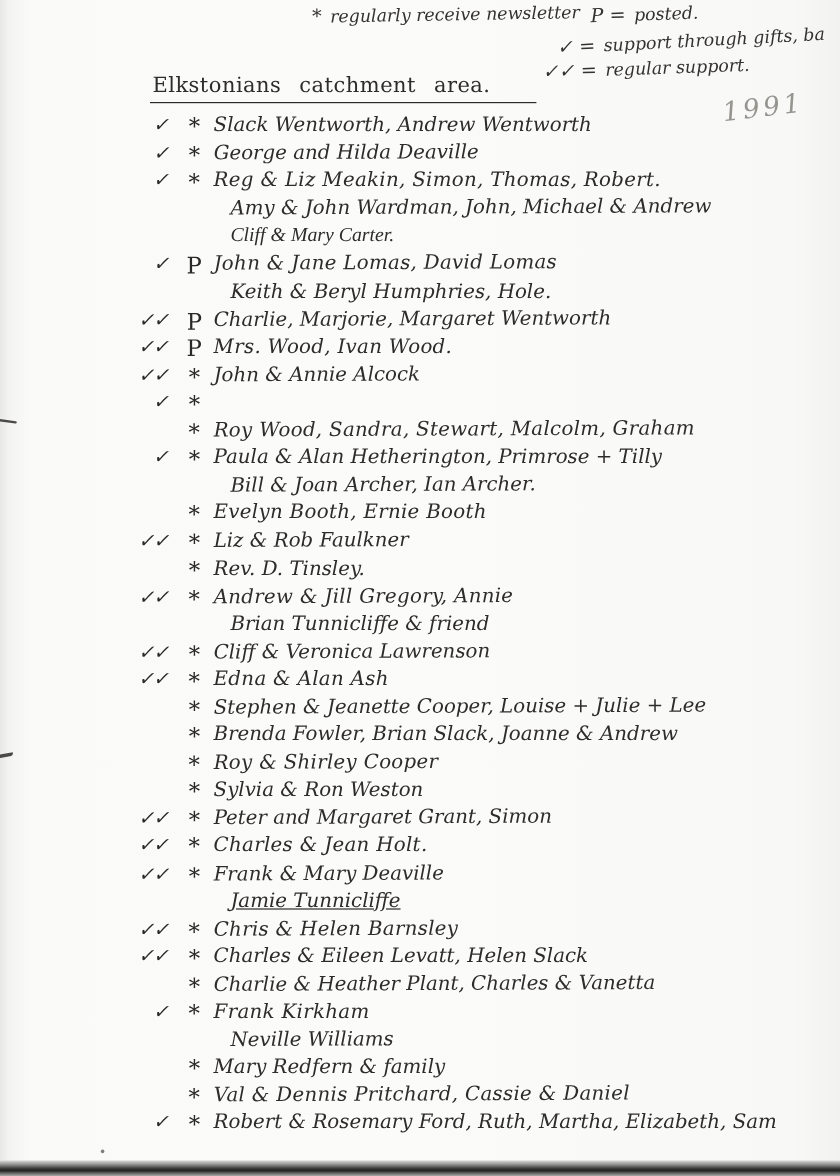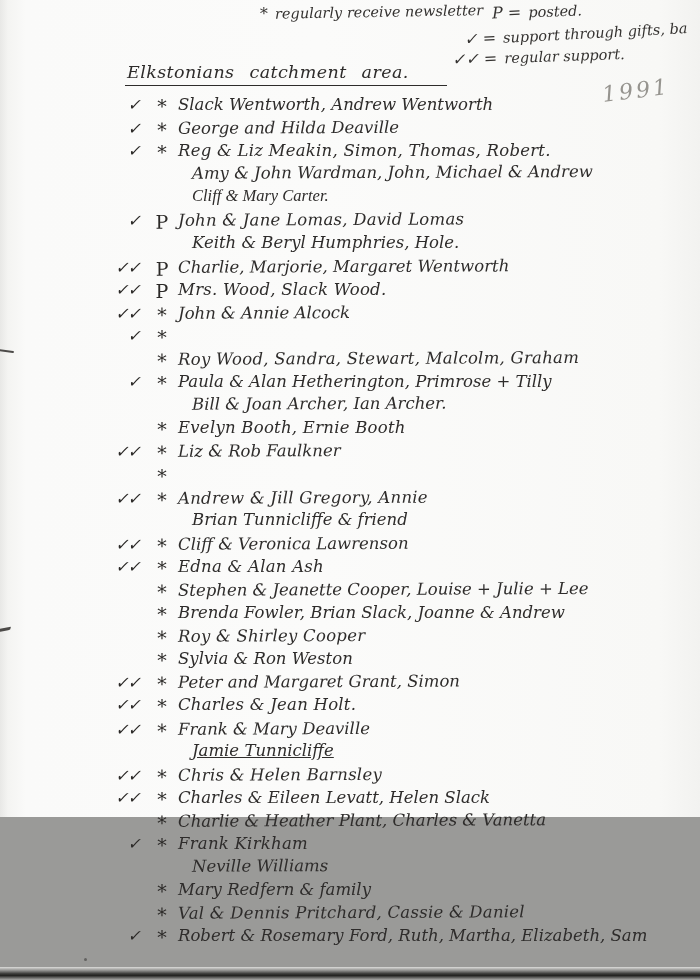--- a/index.html
+++ b/index.html
@@ -4,21 +4,21 @@
 <style>
   html,body{margin:0;padding:0;}
   body{
     width:700px;height:980px;
     background:#9a9a98;
     font-family:"DejaVu Serif","Liberation Serif",serif;
     overflow:hidden;
   }
   .page{
     position:relative;
-    width:700px;height:817px;
+    width:700px;height:980px;
     background:
       linear-gradient(90deg,#e8e8e6 0px,#f4f4f2 8px,#fafaf9 26px,#fbfbfa 320px,#f8f8f6 660px,#f2f2f0 700px);
     color:#2e2c2b;
   }
   
   .legend-line{
     position:absolute;
     font-style:italic;
     font-size:14.5px;
     color:#343230;
@@ -36,21 +36,20 @@
     font-size:22px;
     font-style:italic;
     color:#96948f;
     letter-spacing:3px;
     transform:rotate(-7deg);
   }
   
   .page-title{
     position:absolute;
     left:125px;top:62px;
-    font-style:italic;
     font-size:17.5px;
     word-spacing:9px;
     letter-spacing:.4px;
     border-bottom:1.6px solid #2e2c2b;
     padding:0 38px 3px 2px;
     white-space:nowrap;
   }
   
   .entry-list{
     position:absolute;
@@ -171,21 +170,21 @@
 
   <div class="row">
     <span class="checks">✓✓</span>
     <span class="mark">P</span>
     <span class="text">Charlie, Marjorie, Margaret Wentworth</span>
   </div>
 
   <div class="row">
     <span class="checks">✓✓</span>
     <span class="mark">P</span>
-    <span class="text">Mrs. Wood, Slack Wood.</span>
+    <span class="text">Mrs. Wood, Ivan Wood.</span>
   </div>
 
   <div class="row">
     <span class="checks">✓✓</span>
     <span class="mark">*</span>
     <span class="text">John &amp; Annie Alcock</span>
   </div>
 
   <div class="row">
     <span class="checks">✓</span>
@@ -218,20 +217,21 @@
 
   <div class="row">
     <span class="checks">✓✓</span>
     <span class="mark">*</span>
     <span class="text">Liz &amp; Rob Faulkner</span>
   </div>
 
   <div class="row">
     <span class="checks"></span>
     <span class="mark">*</span>
+    <span class="text">Rev. D. Tinsley.</span>
   </div>
 
   <div class="row">
     <span class="checks">✓✓</span>
     <span class="mark">*</span>
     <span class="text">Andrew &amp; Jill Gregory, Annie</span>
   </div>
 
   <div class="row">
     <span class="checks"></span>

